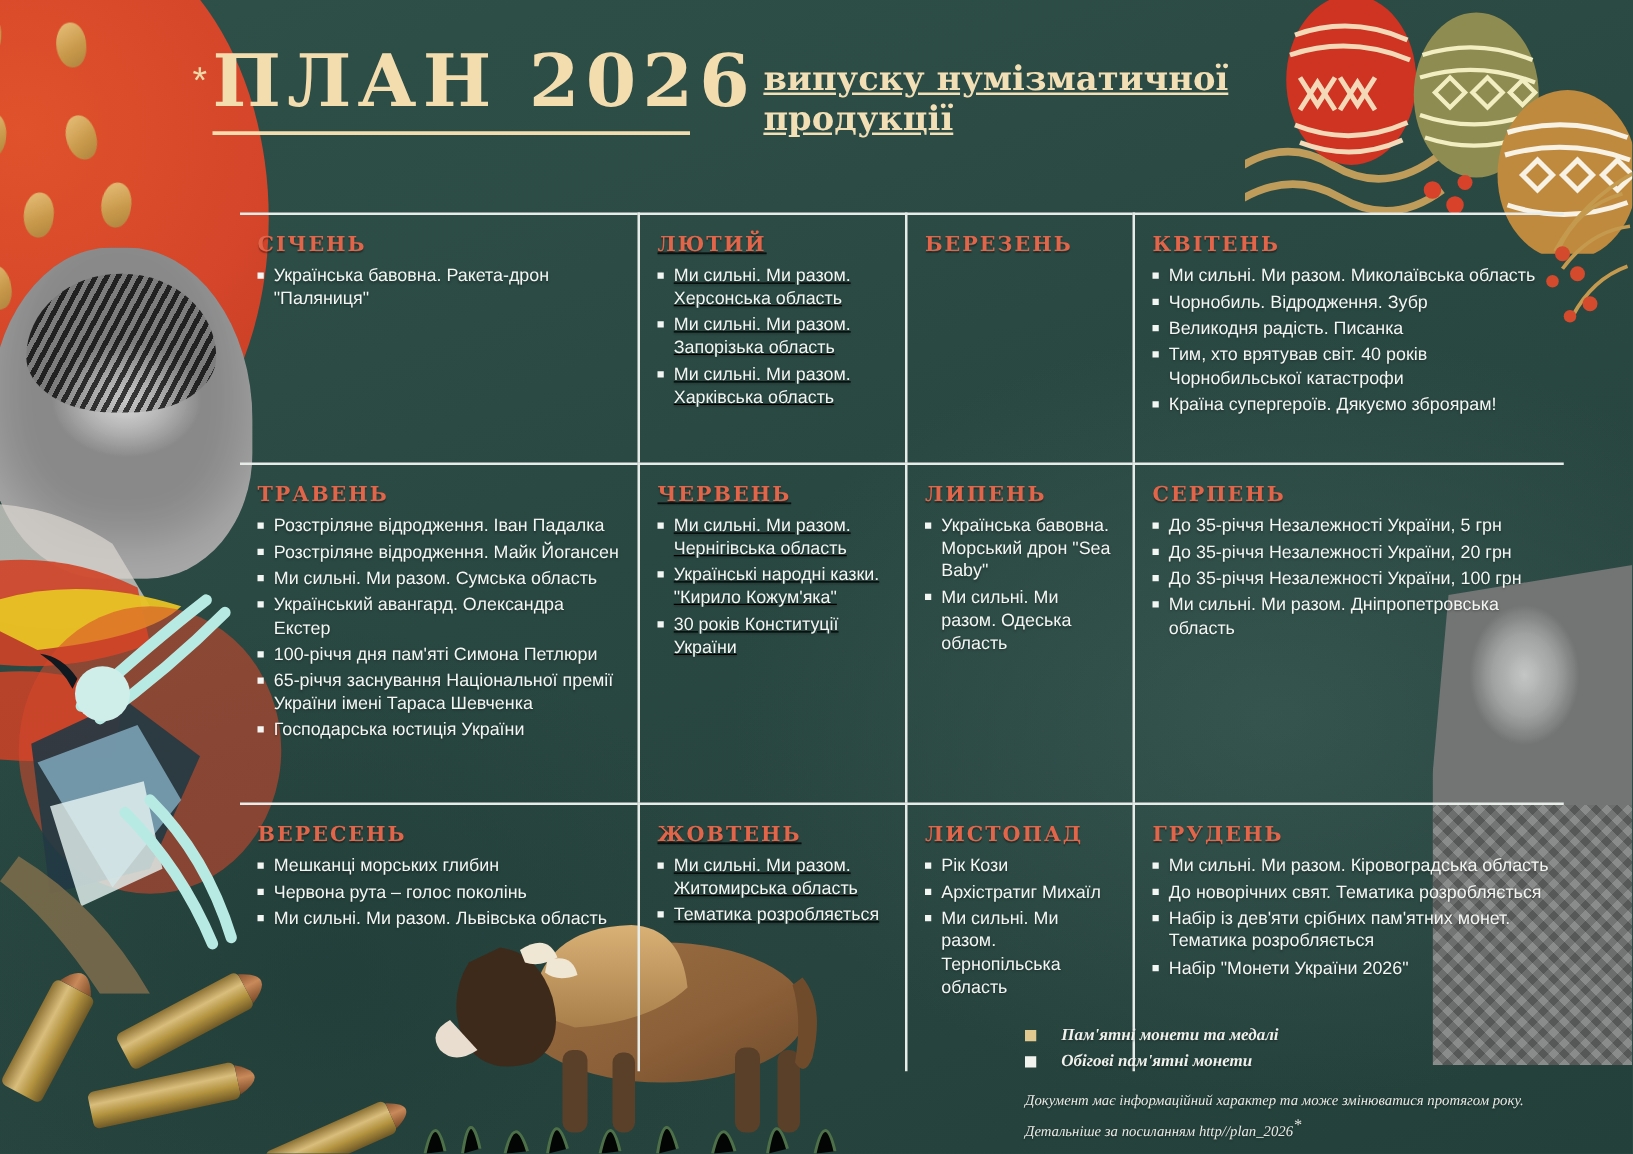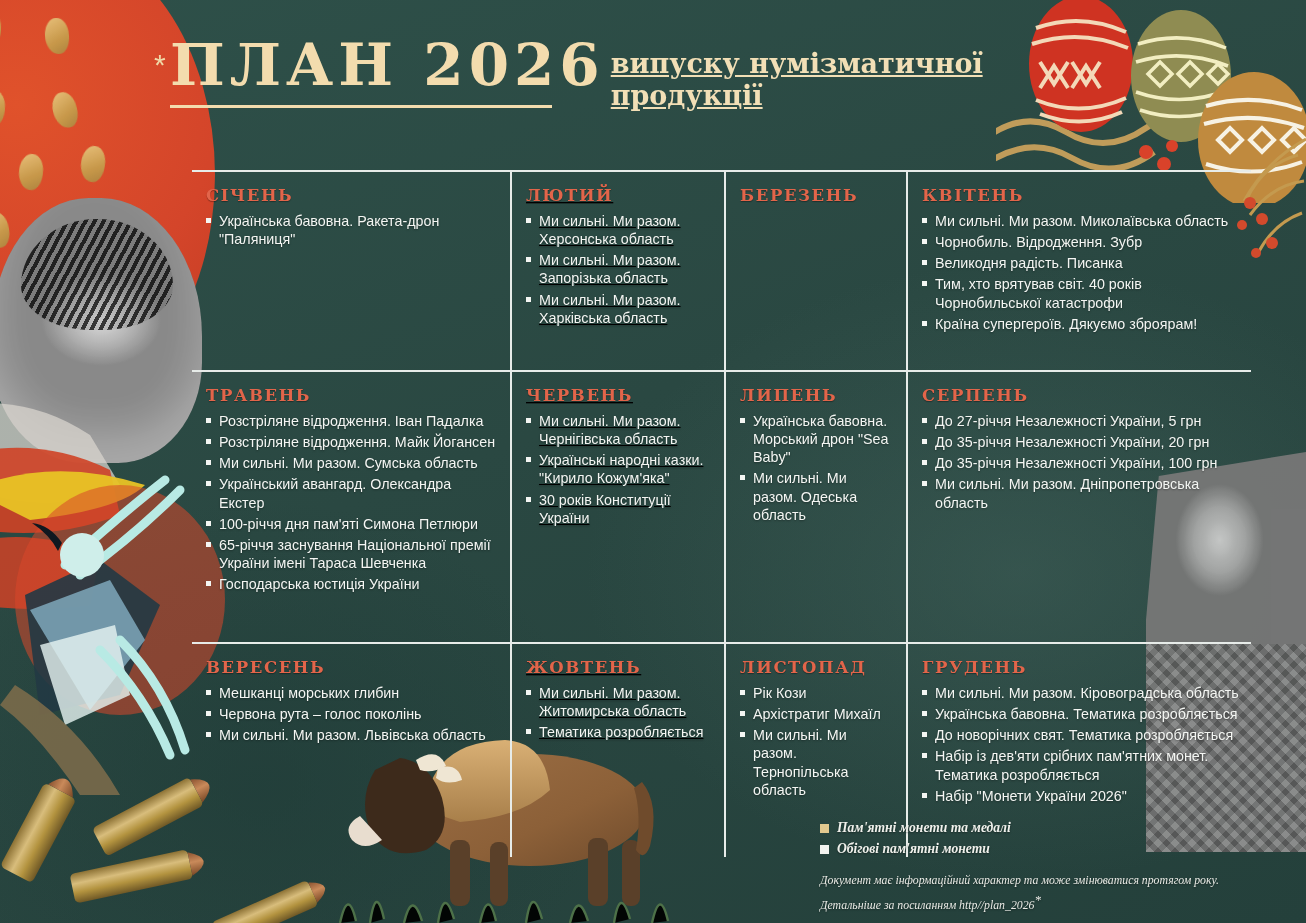--- a/index.html
+++ b/index.html
@@ -129,21 +129,21 @@
   }
   li.cat-circ  { color: #e0cf9a; }
   li.cat-set   { color: #e9a291; }
   li.cat-comm  { color: #f4f6f3; }
 
   
   .legend { position: absolute; left: 820px; top: 820px; width: 440px; }
   .legend-grid { display: flex; flex-wrap: wrap; }
   .legend-col-a { width: 232px; }
   .legend-col-b { width: 200px; }
-  .legend-item { display: flex; align-items: center; gap: 8px; margin-bottom: 5px; }
+  .legend-item { display: flex; align-items: center; gap: 20px; margin-bottom: 5px; }
   .sw { width: 9px; height: 9px; display:inline-block; flex: 0 0 auto; }
   .sw-comm { background: #e2c98f; }
   .sw-circ { background: #f2f3ef; }
   .sw-set  { background: #e39c8c; }
   .legend-label {
     font-family: "Liberation Serif", serif;
     font-style: italic; font-weight: 700; font-size: 13.6px; color: #f0f1ec;
     text-shadow: 0 1px 2px rgba(0,0,0,.4);
   }
   .disclaimer {
@@ -394,21 +394,21 @@
         <div class="month m-c3">
           <div class="m-title">ЛИПЕНЬ</div>
           <ul class="items">
             <li class="cat-comm">Українська бавовна. Морський дрон "Sea Baby"</li>
             <li class="cat-comm">Ми сильні. Ми разом. Одеська область</li>
           </ul>
         </div>
         <div class="month m-c4">
           <div class="m-title">СЕРПЕНЬ</div>
           <ul class="items">
-            <li class="cat-circ">До 27-річчя Незалежності України, 5 грн</li>
+            <li class="cat-circ">До 35-річчя Незалежності України, 5 грн</li>
             <li class="cat-circ">До 35-річчя Незалежності України, 20 грн</li>
             <li class="cat-circ">До 35-річчя Незалежності України, 100 грн</li>
             <li class="cat-comm">Ми сильні. Ми разом. Дніпропетровська область</li>
           </ul>
         </div>
       </div>
       <div class="grid-row row3">
         <div class="month m-c1 no-left">
           <div class="m-title">ВЕРЕСЕНЬ</div>
           <ul class="items">
@@ -429,21 +429,20 @@
           <ul class="items">
             <li class="cat-circ">Рік Кози</li>
             <li class="cat-circ">Архістратиг Михаїл</li>
             <li class="cat-comm">Ми сильні. Ми разом. Тернопільська область</li>
           </ul>
         </div>
         <div class="month m-c4">
           <div class="m-title">ГРУДЕНЬ</div>
           <ul class="items">
             <li class="cat-comm">Ми сильні. Ми разом. Кіровоградська область</li>
-            <li class="cat-circ">Українська бавовна. Тематика розробляється</li>
             <li class="cat-circ">До новорічних свят. Тематика розробляється</li>
             <li class="cat-set">Набір із дев'яти срібних пам'ятних монет. Тематика розробляється</li>
             <li class="cat-set">Набір "Монети України 2026"</li>
           </ul>
         </div>
       </div>
     </div>
 
   <div class="legend">
     <div class="legend-grid" id="legend-grid">

